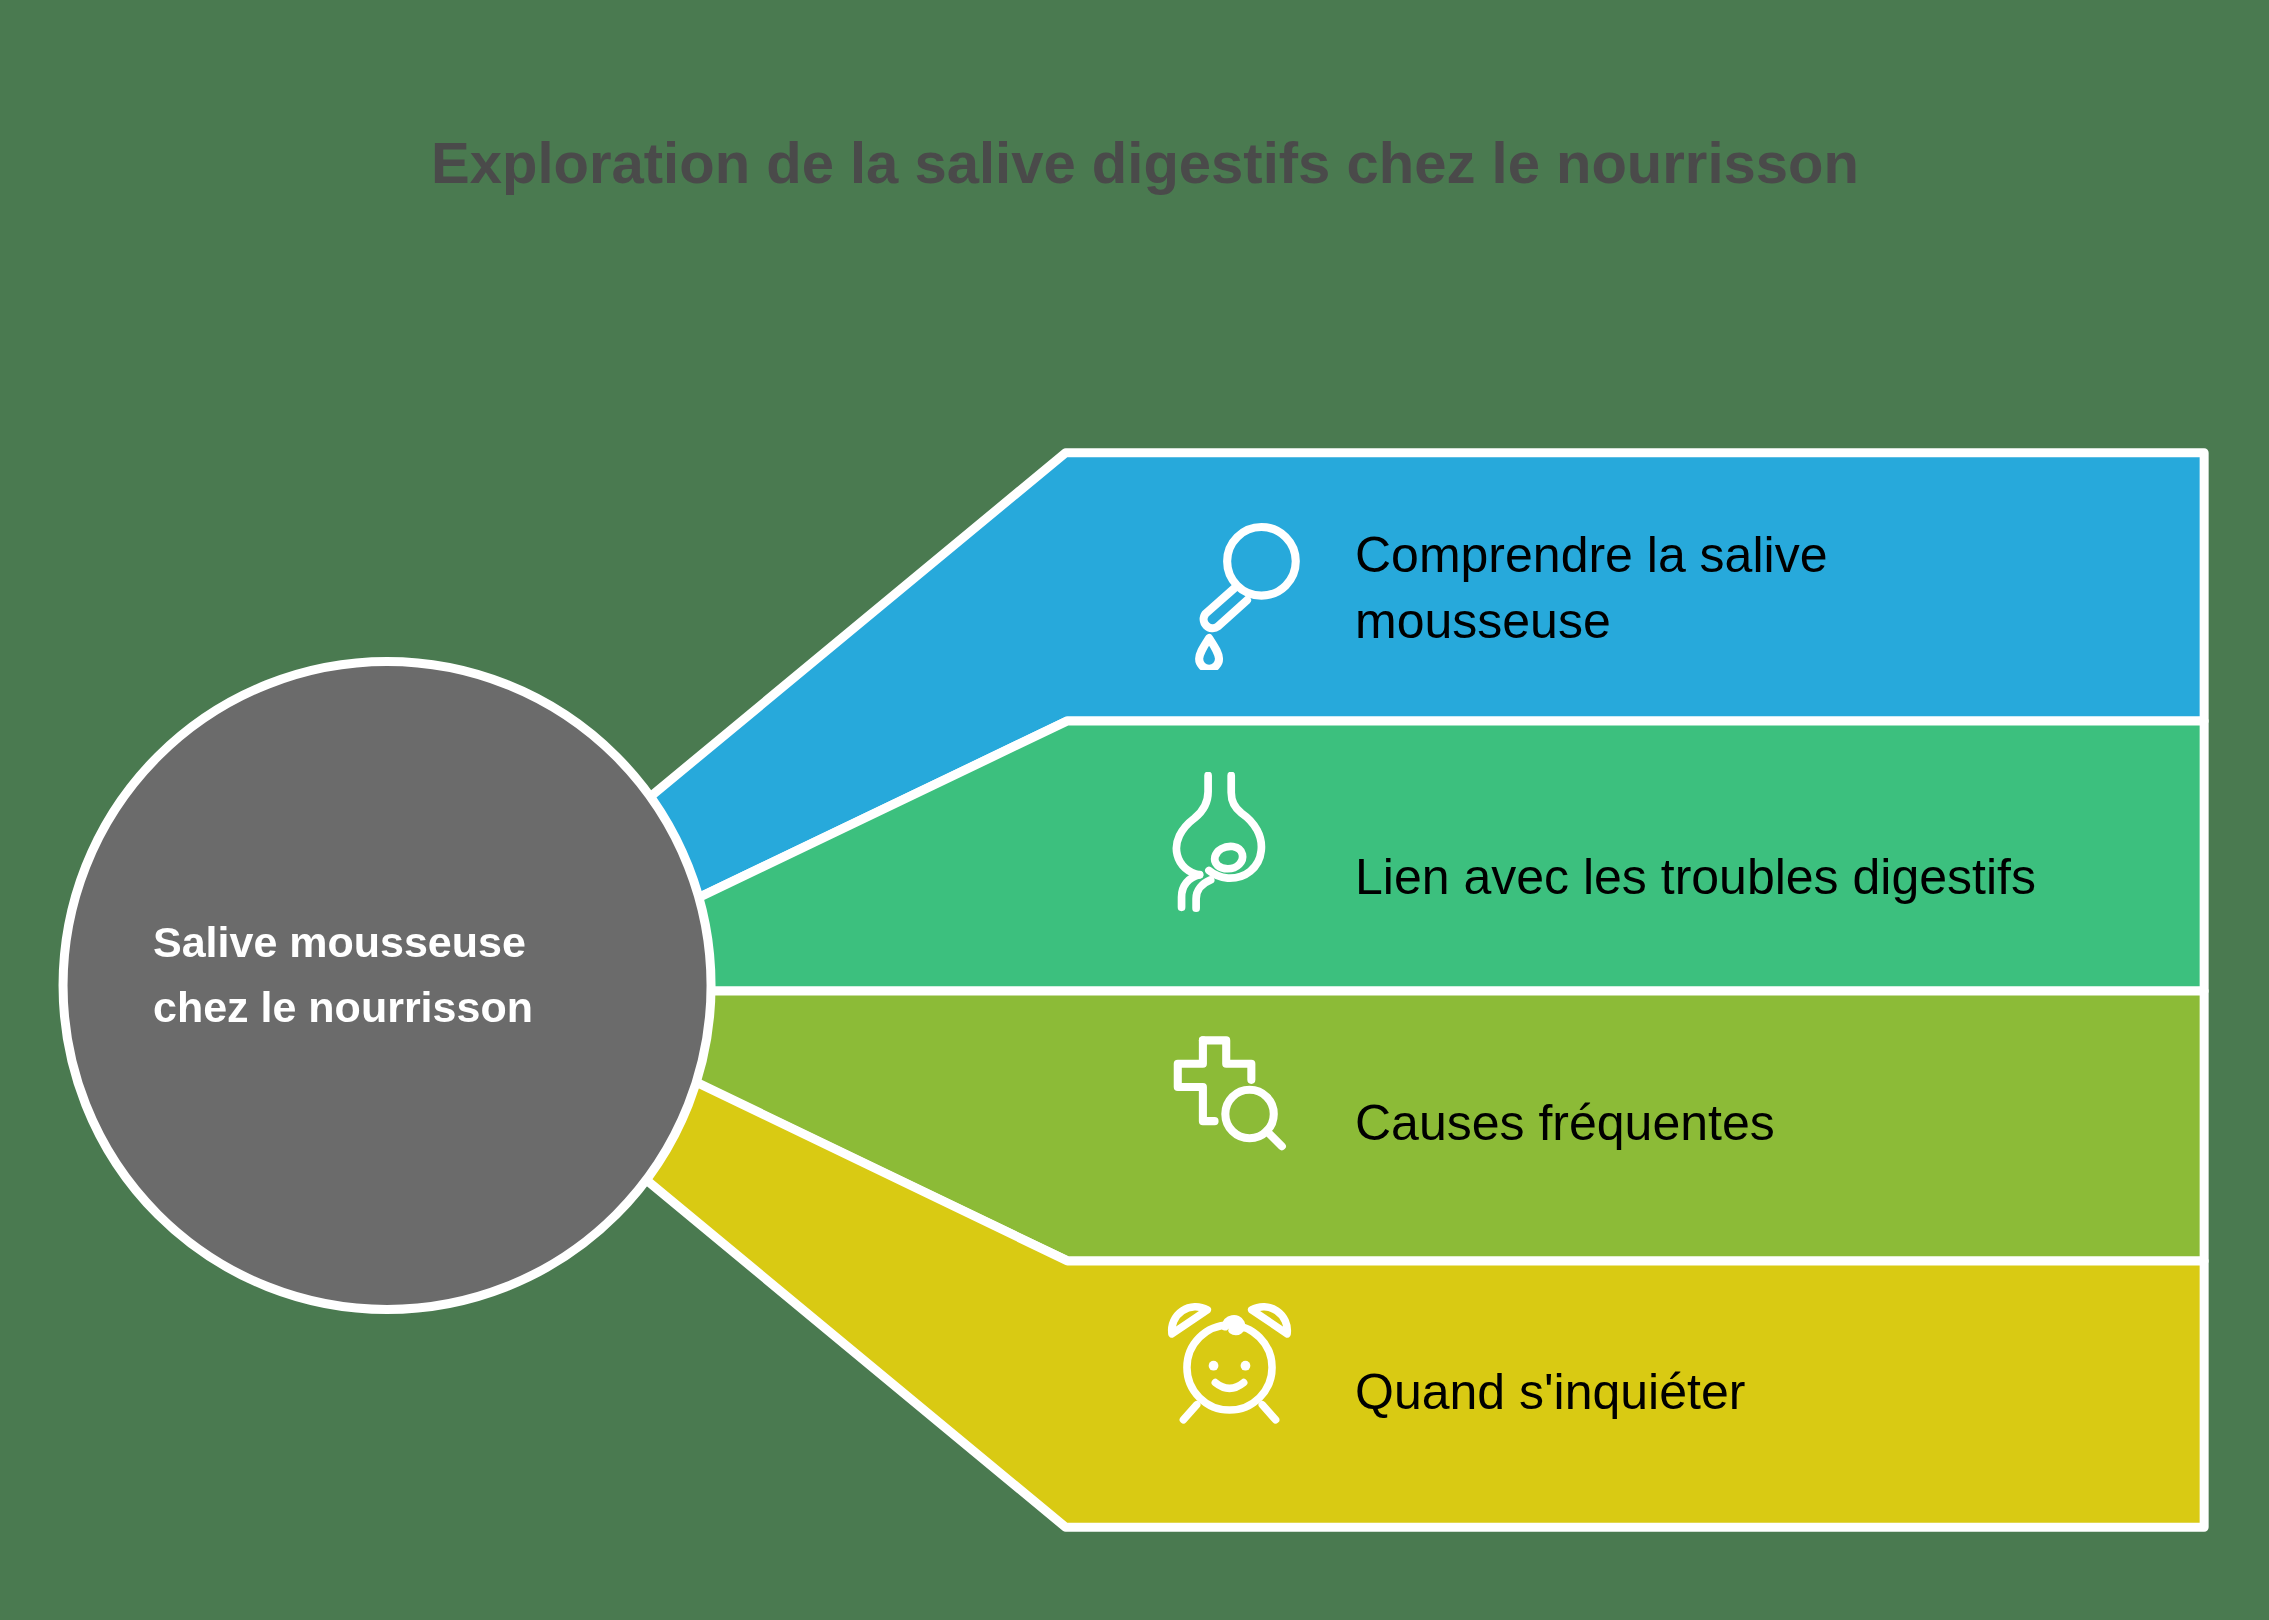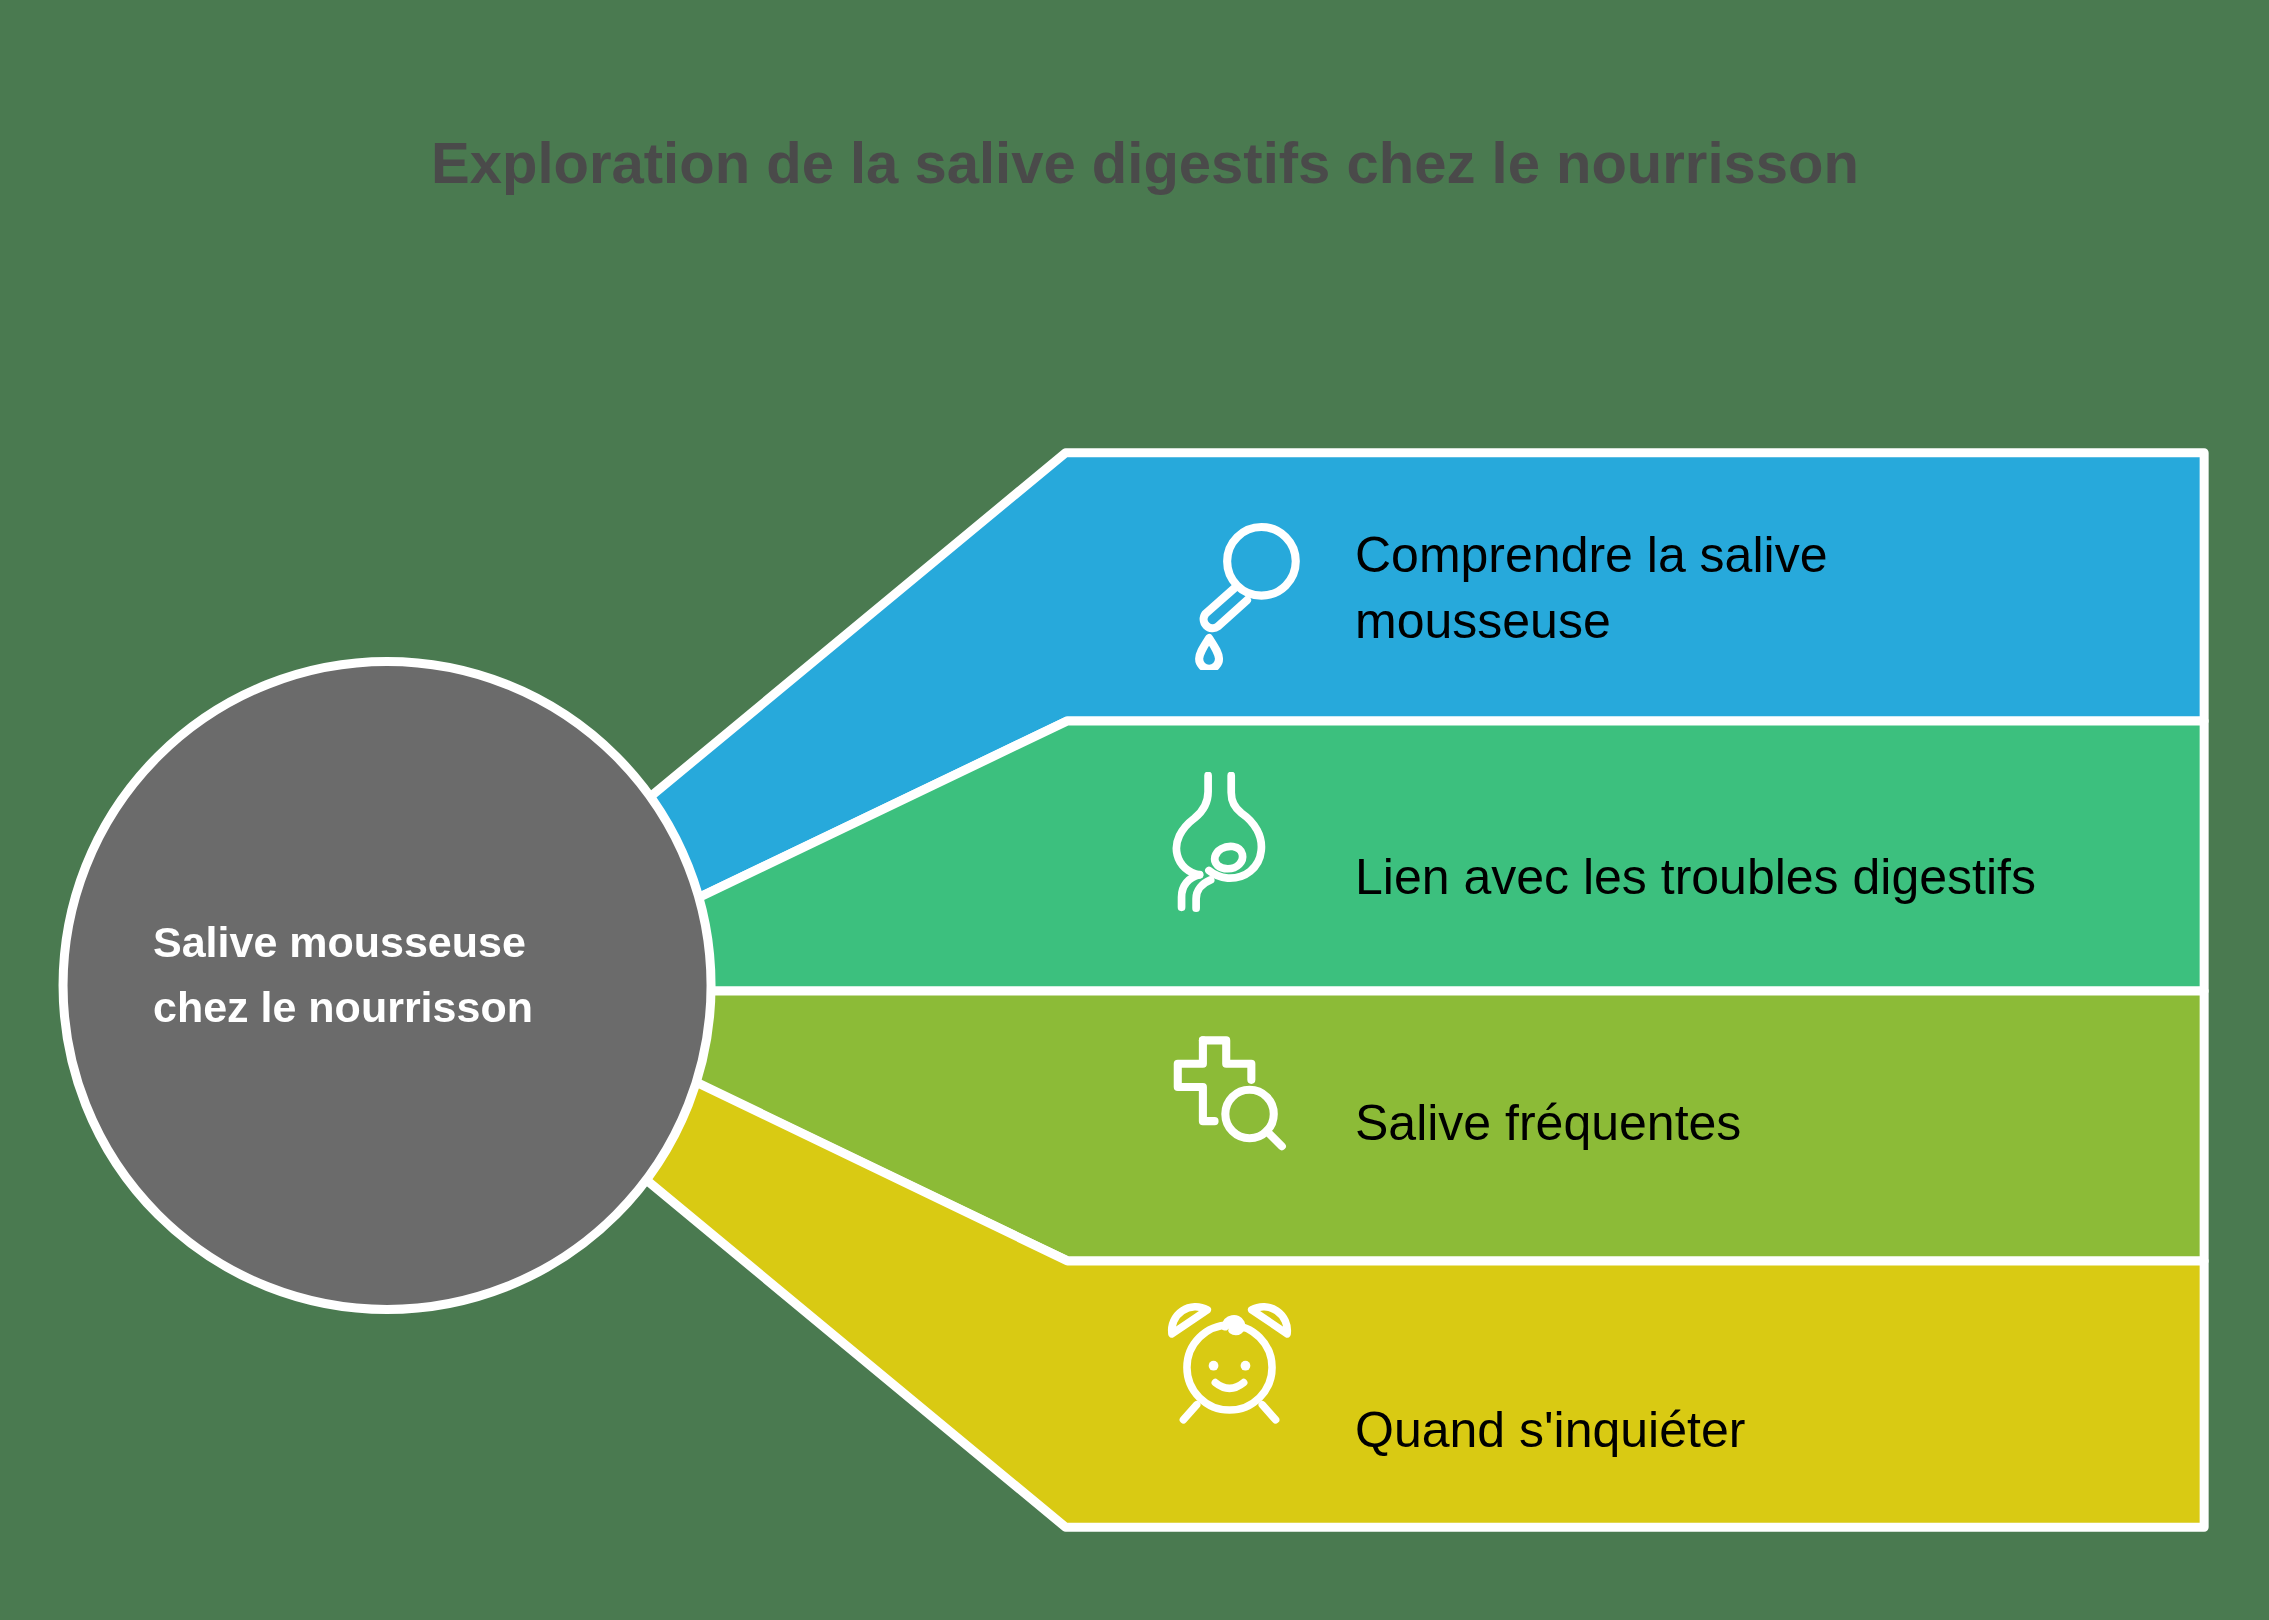--- a/index.html
+++ b/index.html
@@ -40,21 +40,21 @@
     color:#000000;
     font-size:50px;
     font-weight:400;
     line-height:1.32;
     white-space:nowrap;
   }
   .band-label.wrap{white-space:normal;max-width:684px;}
   #band-label-1{top:588px;}
   #band-label-2{top:877px;}
   #band-label-3{top:1123px;}
-  #band-label-4{top:1430px;}
+  #band-label-4{top:1392px;}
   .band-icon{position:absolute;}
   .band-icon svg{display:block;}
   #icon-1{left:1182px;top:518px;width:121px;height:151px;}
   #icon-2{left:1167px;top:772px;width:137px;height:142px;}
   #icon-3{left:1167px;top:1035px;width:131px;height:131px;}
   #icon-4{left:1163px;top:1293px;width:133px;height:133px;}
 </style>
 </head>
 <body>
 
@@ -95,21 +95,21 @@
   <div class="band-label" id="band-label-2">Lien avec les troubles digestifs</div>
 
   <div class="band-icon" id="icon-3">
     <svg viewBox="0 0 146 146" xmlns="http://www.w3.org/2000/svg" fill="none" stroke="#ffffff" stroke-width="9" stroke-linecap="round" stroke-linejoin="round">
       <path d="M40 6 H66 V32 H94 V50"></path>
       <path d="M40 6 V32 H12 V58 H40 V96 H53"></path>
       <circle cx="92" cy="88" r="27"></circle>
       <path d="M111 107 L128 124"></path>
     </svg>
   </div>
-  <div class="band-label" id="band-label-3">Salive fréquentes</div>
+  <div class="band-label" id="band-label-3">Causes fréquentes</div>
 
   <div class="band-icon" id="icon-4">
     <svg viewBox="0 0 150 150" xmlns="http://www.w3.org/2000/svg" fill="none" stroke="#ffffff" stroke-width="8.5" stroke-linecap="round" stroke-linejoin="round">
       <path d="M10 46 A27 27 0 0 1 50 19 Z"></path>
       <path d="M140 46 A27 27 0 0 0 100 19 Z"></path>
       <circle cx="75" cy="84" r="48"></circle>
       <path d="M70 38 C72 28 84 26 88 34 C91 41 83 46 78 42"></path>
       <path d="M38 126 L23 143"></path>
       <path d="M112 126 L127 143"></path>
       <circle cx="57" cy="82" r="5.5" fill="#ffffff" stroke="none"></circle>

